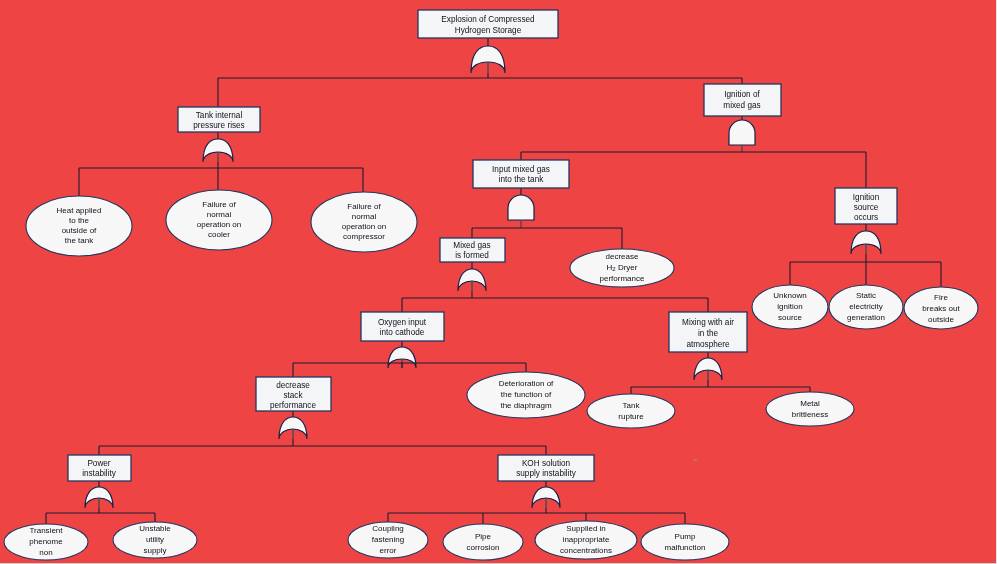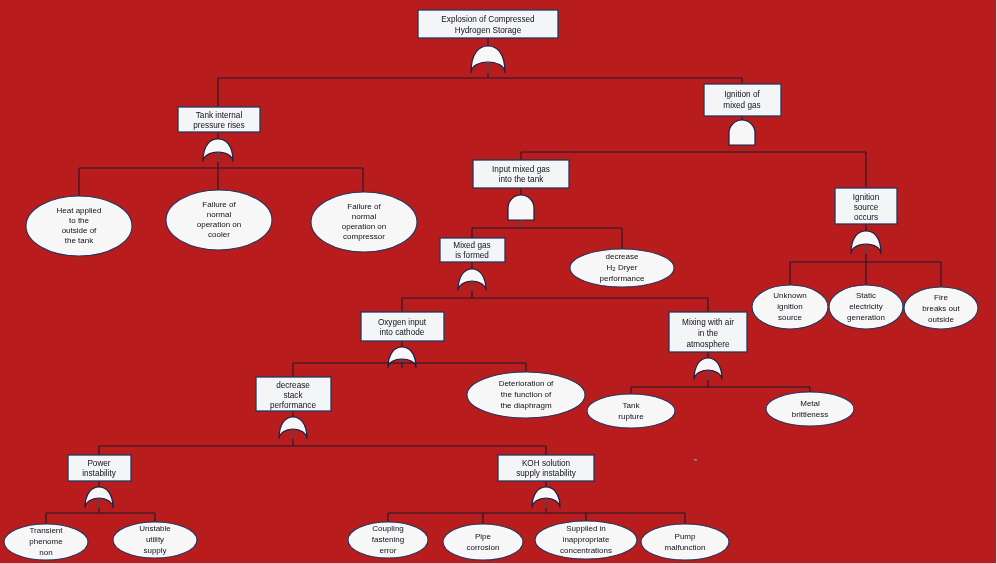--- a/index.html
+++ b/index.html
@@ -1,18 +1,18 @@
 <!DOCTYPE html>
 <html><head>
 <meta charset="utf-8">
 <style>
   html,body{margin:0;padding:0;background:#ffffff;}
   #canvas{
     position:relative;width:997px;height:564px;
-    background:#b91c1c;
+    background:#ef4444;
     border-bottom:1px solid #d0d0d0;
     border-right:1px solid #e2e2e2;
     box-sizing:border-box;
     font-family:"Liberation Sans", sans-serif;
     overflow:hidden;
   }
   svg.layer{position:absolute;left:0;top:0;width:997px;height:564px;}
   .edge{stroke:#1a1a2e;stroke-width:1.1;fill:none;}
   .gate{stroke:#12214a;stroke-width:1.2;fill:#f7f7f7;}
   .gstem{stroke:#4a4a55;stroke-width:1.4;}

